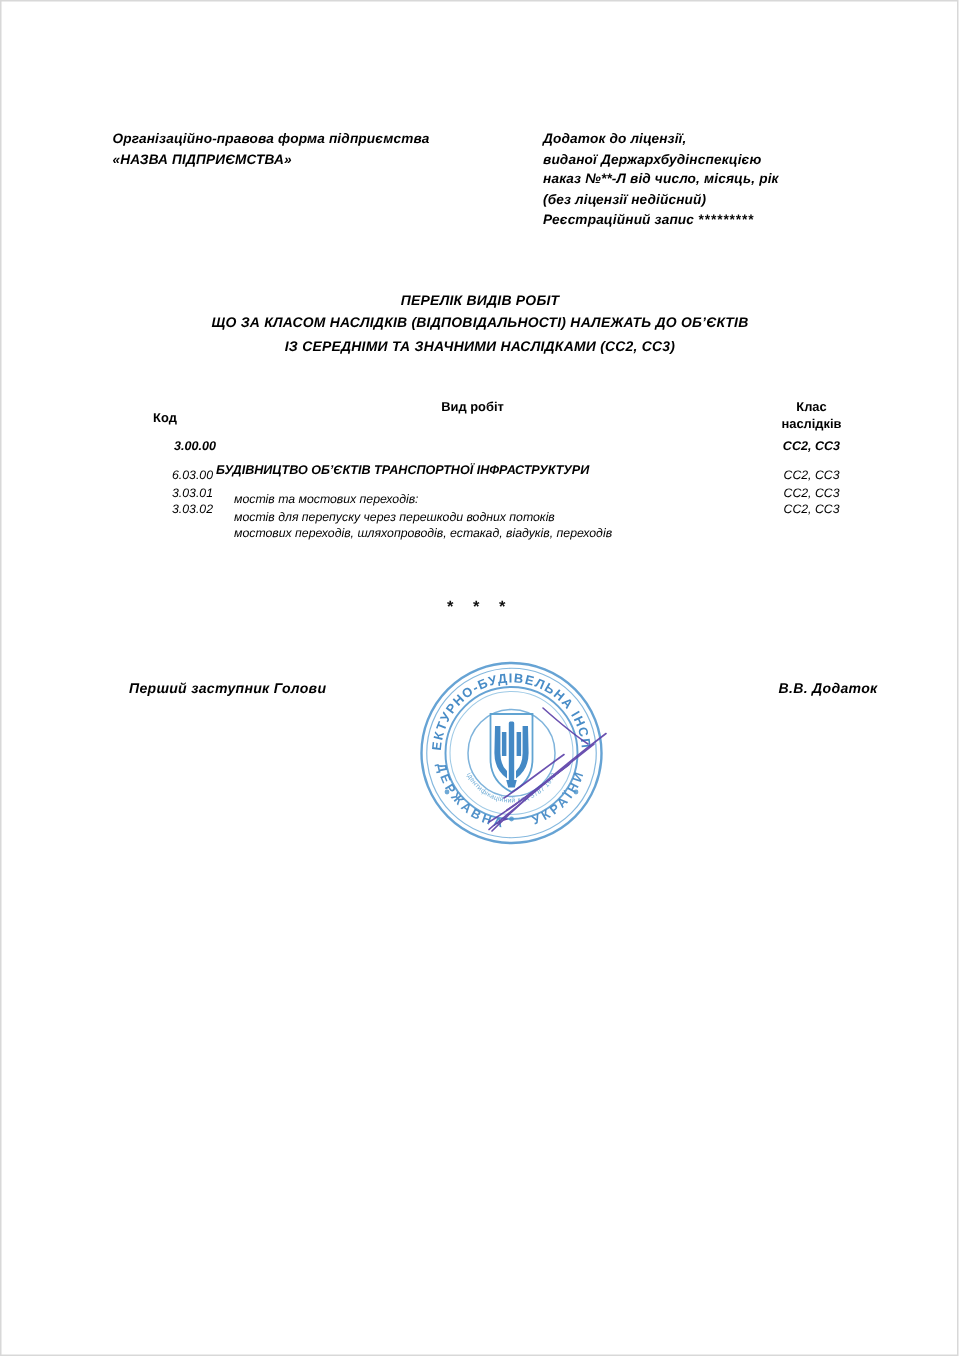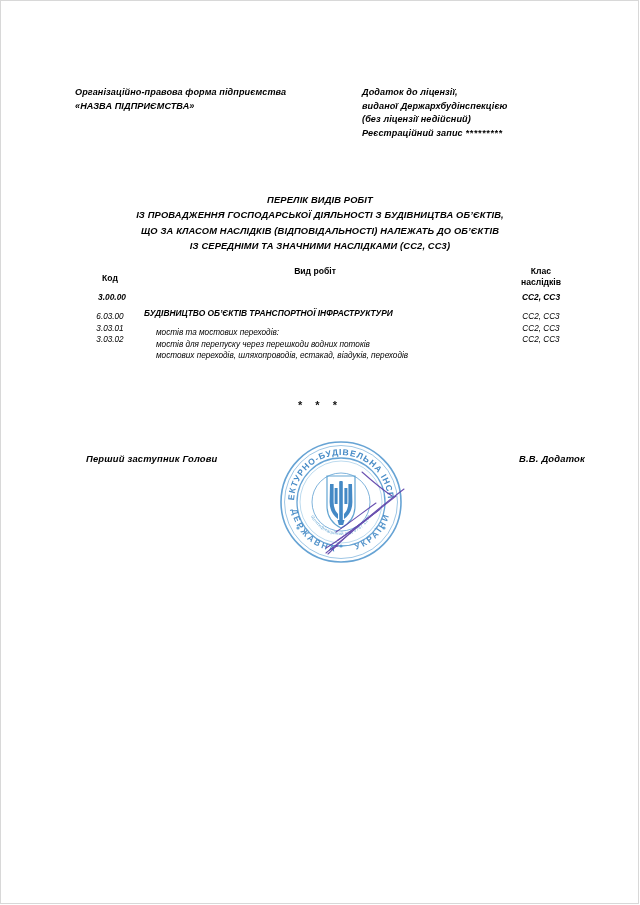--- a/index.html
+++ b/index.html
@@ -105,21 +105,21 @@
     height: 11.6px;
   }
   .row-main { height: 19px; }
   .cell {
     position: absolute;
     font-style: italic;
     font-size: 8.2px;
     line-height: 11.4px;
     white-space: nowrap;
   }
-  .c-code  { left: 78px;  width: 64px; text-align: center; }
+  .c-code  { left: 78px;  width: 64px; text-align: right; }
   .c-kind  { left: 156px; margin-top: 16px; }
   .c-class { left: 505px; width: 72px; text-align: center; }
 
   .row-main .cell {
     font-weight: bold;
     font-size: 8.4px;
   }
   .row-main .c-code { left: 80px; }
   .row-main .c-kind { left: 144px; }
 
@@ -183,32 +183,32 @@
   <div class="hdr">
 
     <div class="hdr-left">
       <div>Організаційно-правова форма підприємства</div>
       <div>«НАЗВА ПІДПРИЄМСТВА»</div>
     </div>
 
     <div class="hdr-right">
       <div>Додаток до ліцензії,</div>
       <div>виданої Держархбудінспекцією</div>
+      <div>наказ №**-Л  від    число, місяць, рік</div>
       <div>(без ліцензії недійсний)</div>
       <div>
         <span>Реєстраційний запис</span>
         <span class="regnum">*********</span>
       </div>
     </div>
 
   </div>
 
   <div class="doc-title">
     <div>ПЕРЕЛІК ВИДІВ РОБІТ</div>
-    <div>ІЗ ПРОВАДЖЕННЯ ГОСПОДАРСЬКОЇ ДІЯЛЬНОСТІ З БУДІВНИЦТВА ОБ’ЄКТІВ,</div>
     <div>ЩО ЗА КЛАСОМ НАСЛІДКІВ (ВІДПОВІДАЛЬНОСТІ) НАЛЕЖАТЬ ДО ОБ’ЄКТІВ</div>
     <div>ІЗ СЕРЕДНІМИ ТА ЗНАЧНИМИ НАСЛІДКАМИ (СС2, СС3)</div>
   </div>
 
   <div class="tbl">
 
     <div class="tbl-head">
       <div class="th th-code">Код</div>
       <div class="th th-kind">Вид робіт</div>
       <div class="th th-class">

